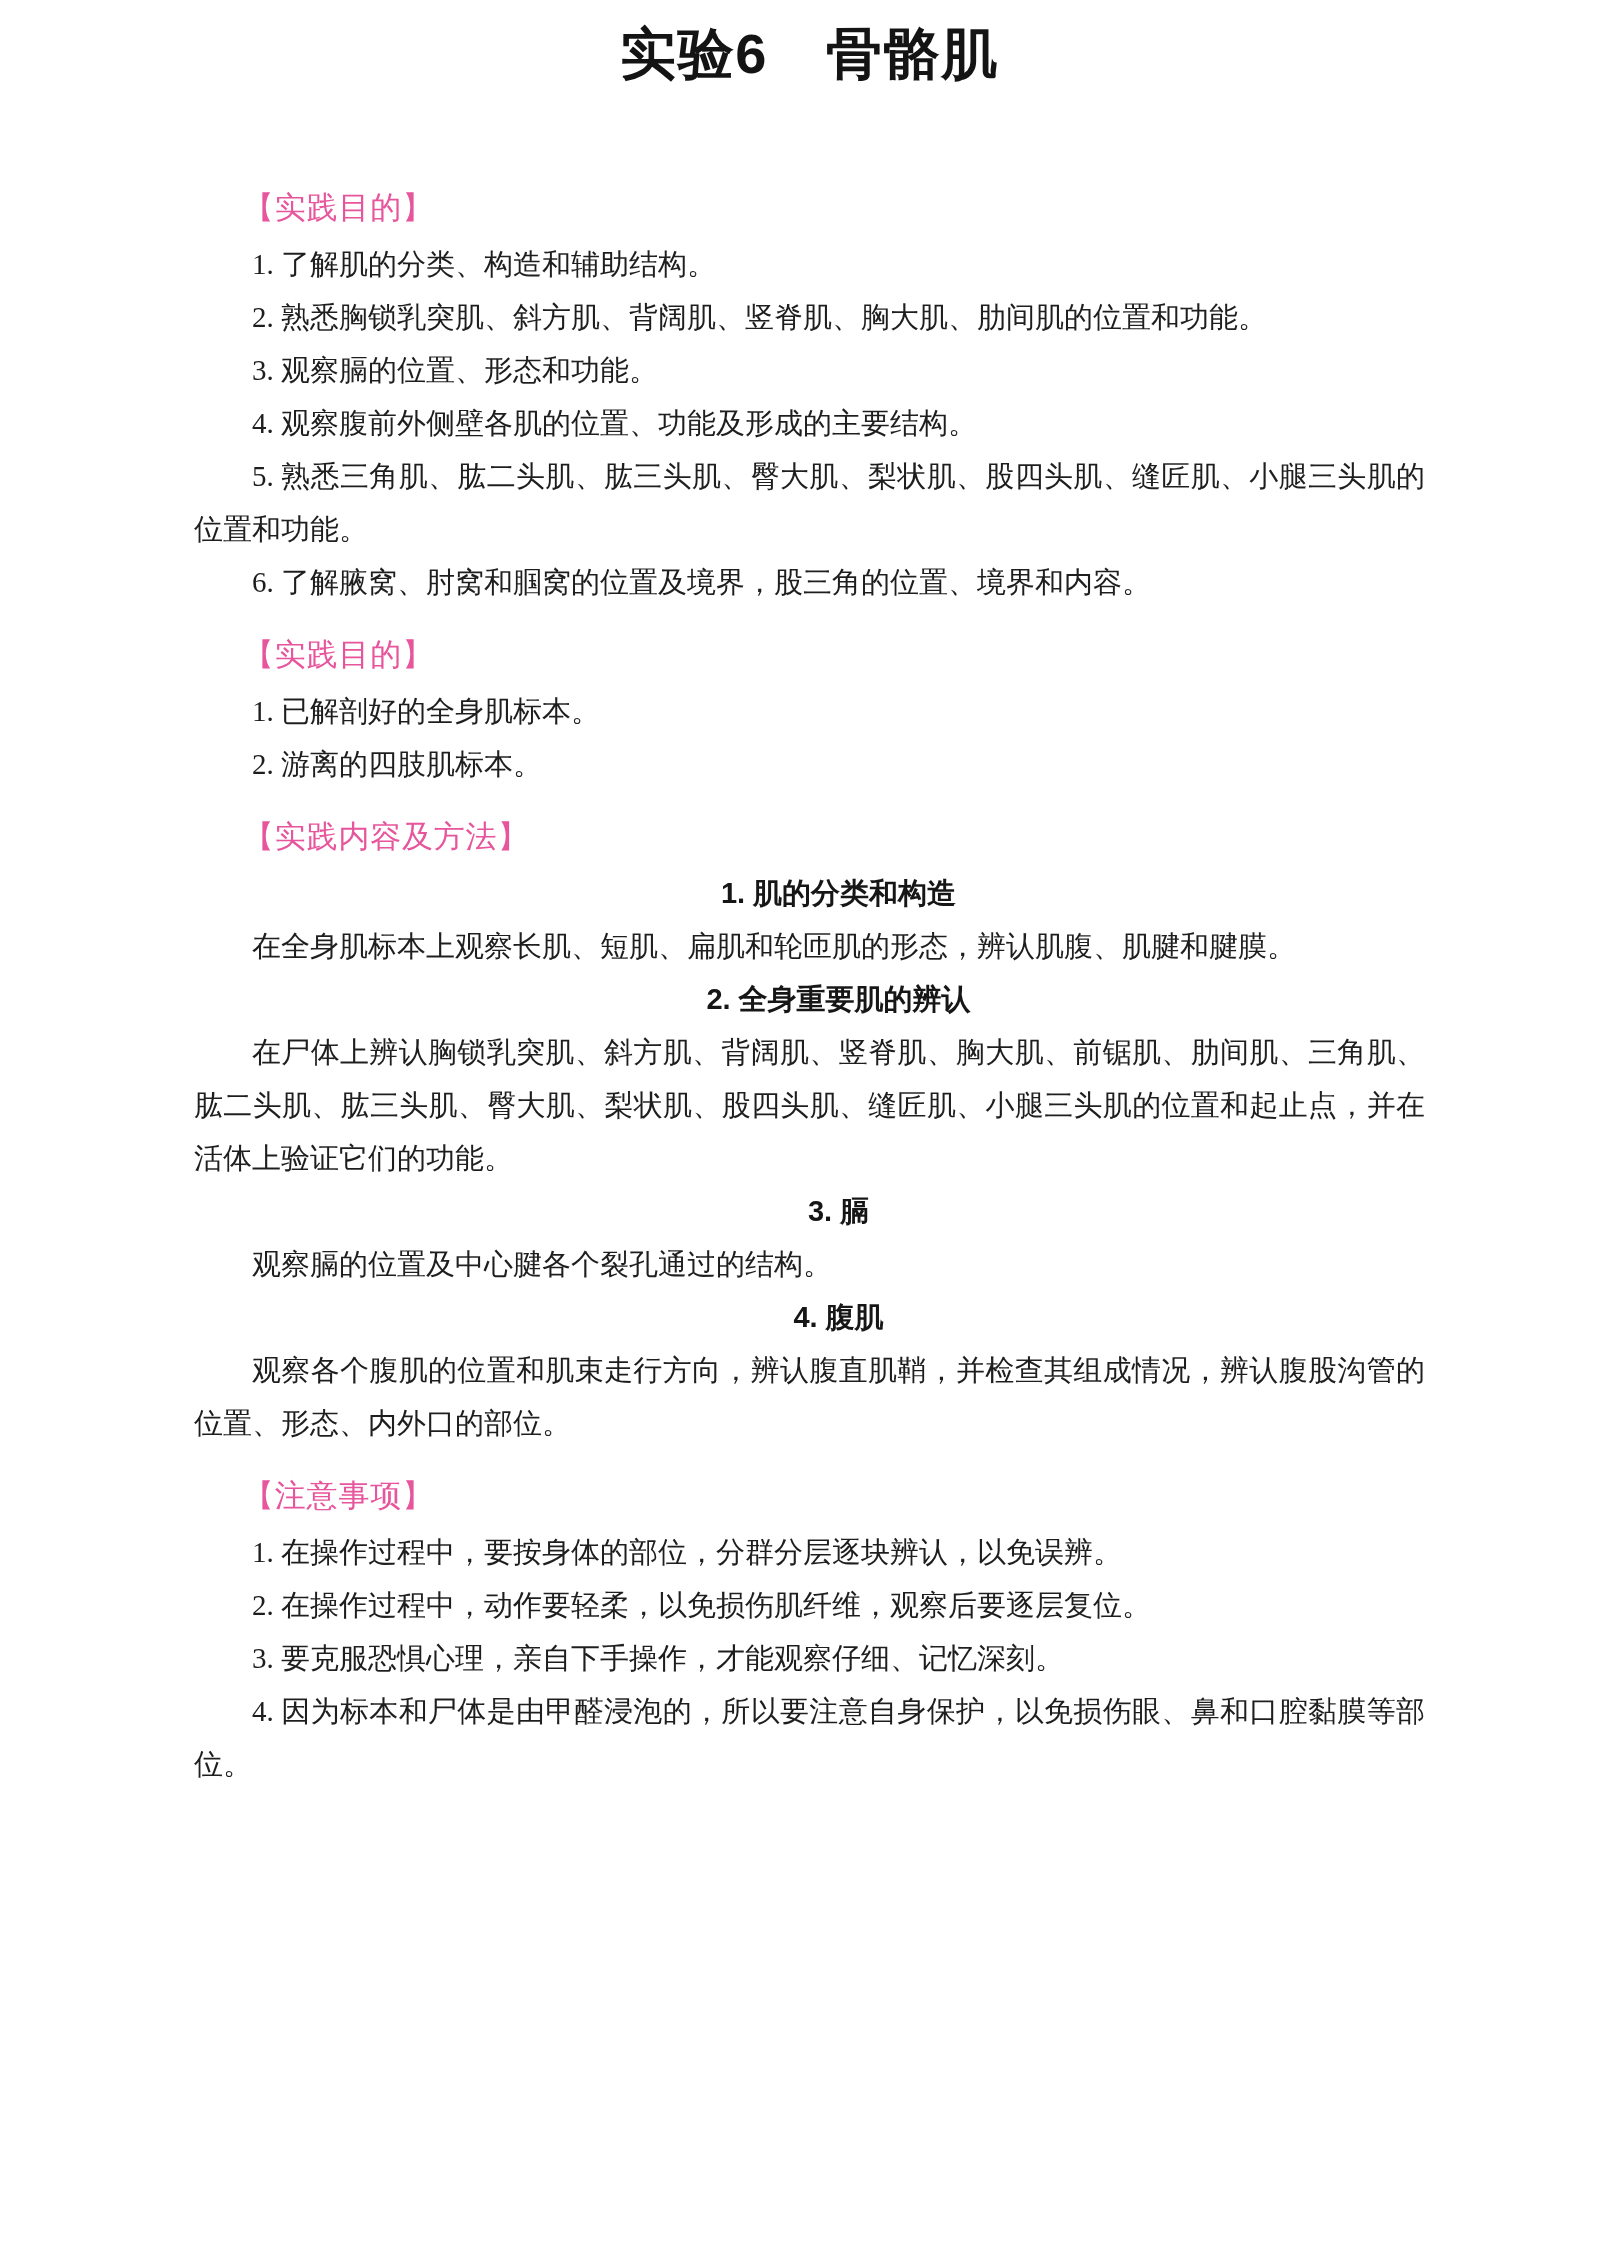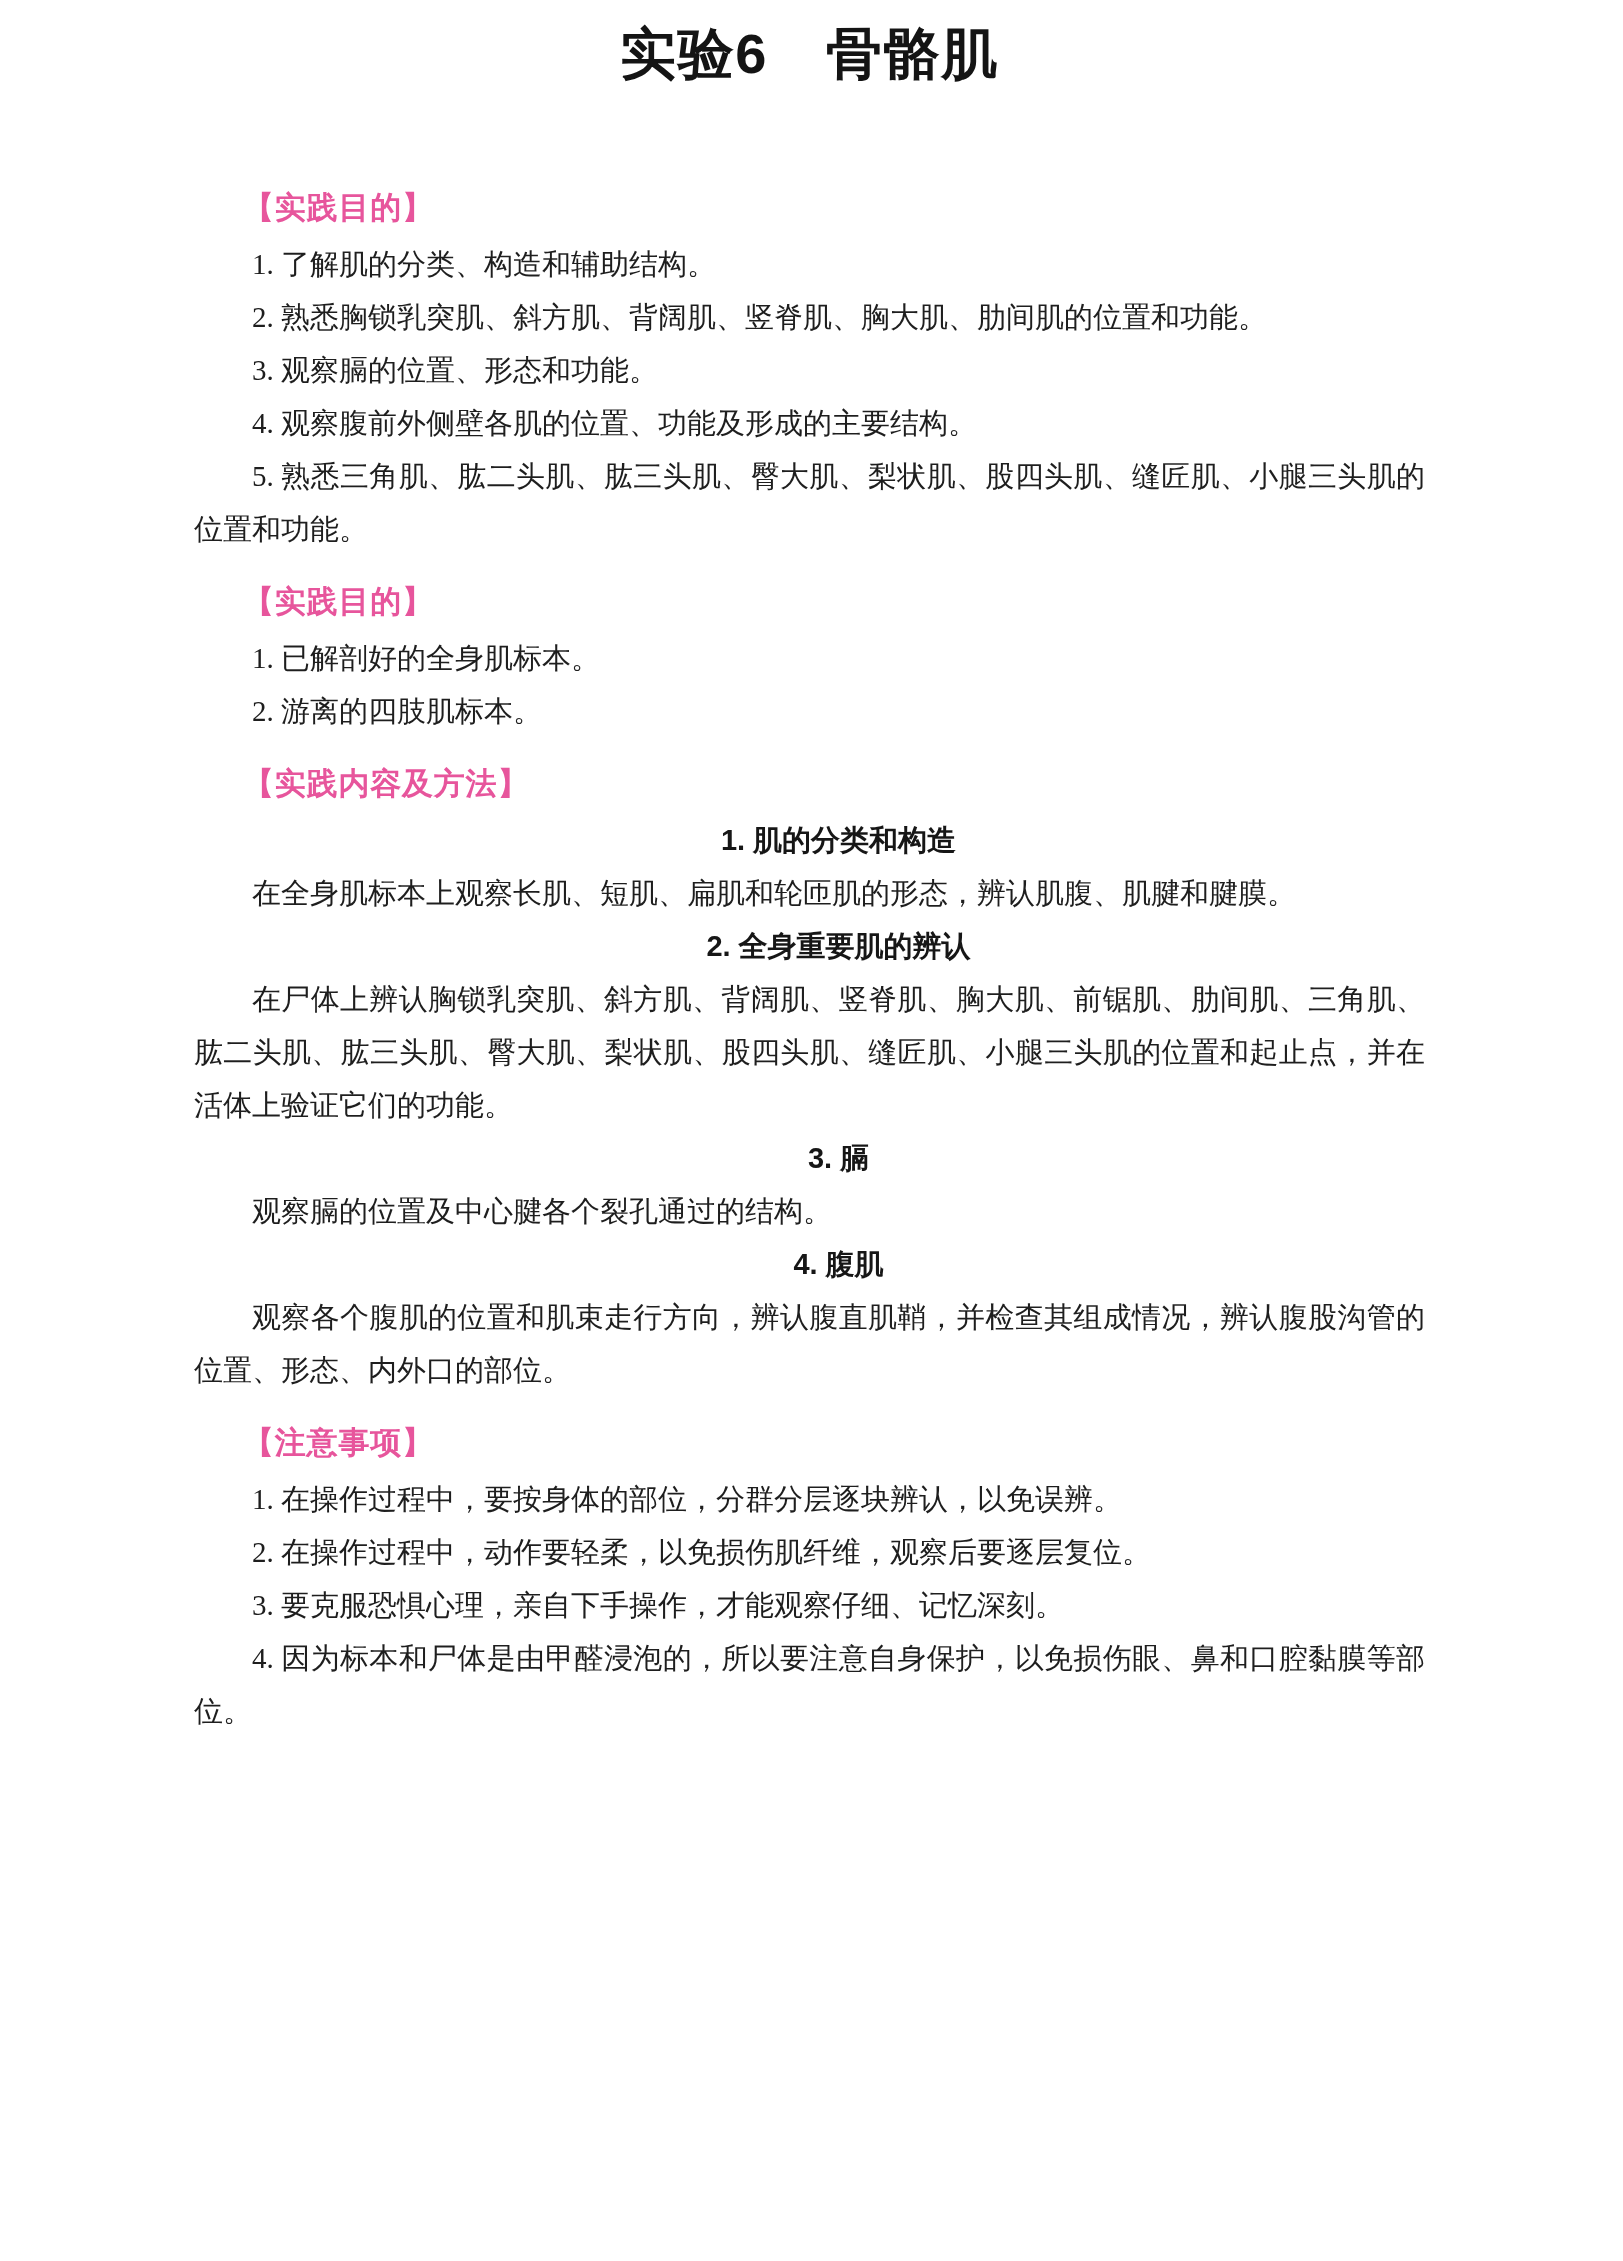--- a/index.html
+++ b/index.html
@@ -30,21 +30,21 @@
     line-height: 1.25;
     color: #141414;
     letter-spacing: 1.7px;
   }
   .doc-section {
     margin: 0 0 17px 0;
   }
   .section-heading {
     margin: 27px 0 11.8px 49px;
     font-family: "Liberation Sans", sans-serif;
-    font-weight: 700;
+    font-weight: 400;
     font-size: 31px;
     line-height: 1.2;
     color: var(--accent, #e7559c);
     letter-spacing: 0.8px;
   }
   p.block {
     margin: 0;
     font-size: 29px;
     line-height: 53px;
     text-align: justify;
@@ -64,20 +64,21 @@
 <div class="page">
   <h1 class="page-title">实验6　骨骼肌</h1>
   <div id="sections-root">
       <section class="doc-section">
         <h2 class="section-heading">【实践目的】</h2>
         <p class="block numbered">1. 了解肌的分类、构造和辅助结构。</p>
         <p class="block numbered">2. 熟悉胸锁乳突肌、斜方肌、背阔肌、竖脊肌、胸大肌、肋间肌的位置和功能。</p>
         <p class="block numbered">3. 观察膈的位置、形态和功能。</p>
         <p class="block numbered">4. 观察腹前外侧壁各肌的位置、功能及形成的主要结构。</p>
         <p class="block numbered">5. 熟悉三角肌、肱二头肌、肱三头肌、臀大肌、梨状肌、股四头肌、缝匠肌、小腿三头肌的位置和功能。</p>
+        <p class="block numbered">6. 了解腋窝、肘窝和腘窝的位置及境界，股三角的位置、境界和内容。</p>
       </section>
       <section class="doc-section">
         <h2 class="section-heading">【实践目的】</h2>
         <p class="block numbered">1. 已解剖好的全身肌标本。</p>
         <p class="block numbered">2. 游离的四肢肌标本。</p>
       </section>
       <section class="doc-section">
         <h2 class="section-heading">【实践内容及方法】</h2>
         <p class="block subheading">1. 肌的分类和构造</p>
         <p class="block body">在全身肌标本上观察长肌、短肌、扁肌和轮匝肌的形态，辨认肌腹、肌腱和腱膜。</p>

